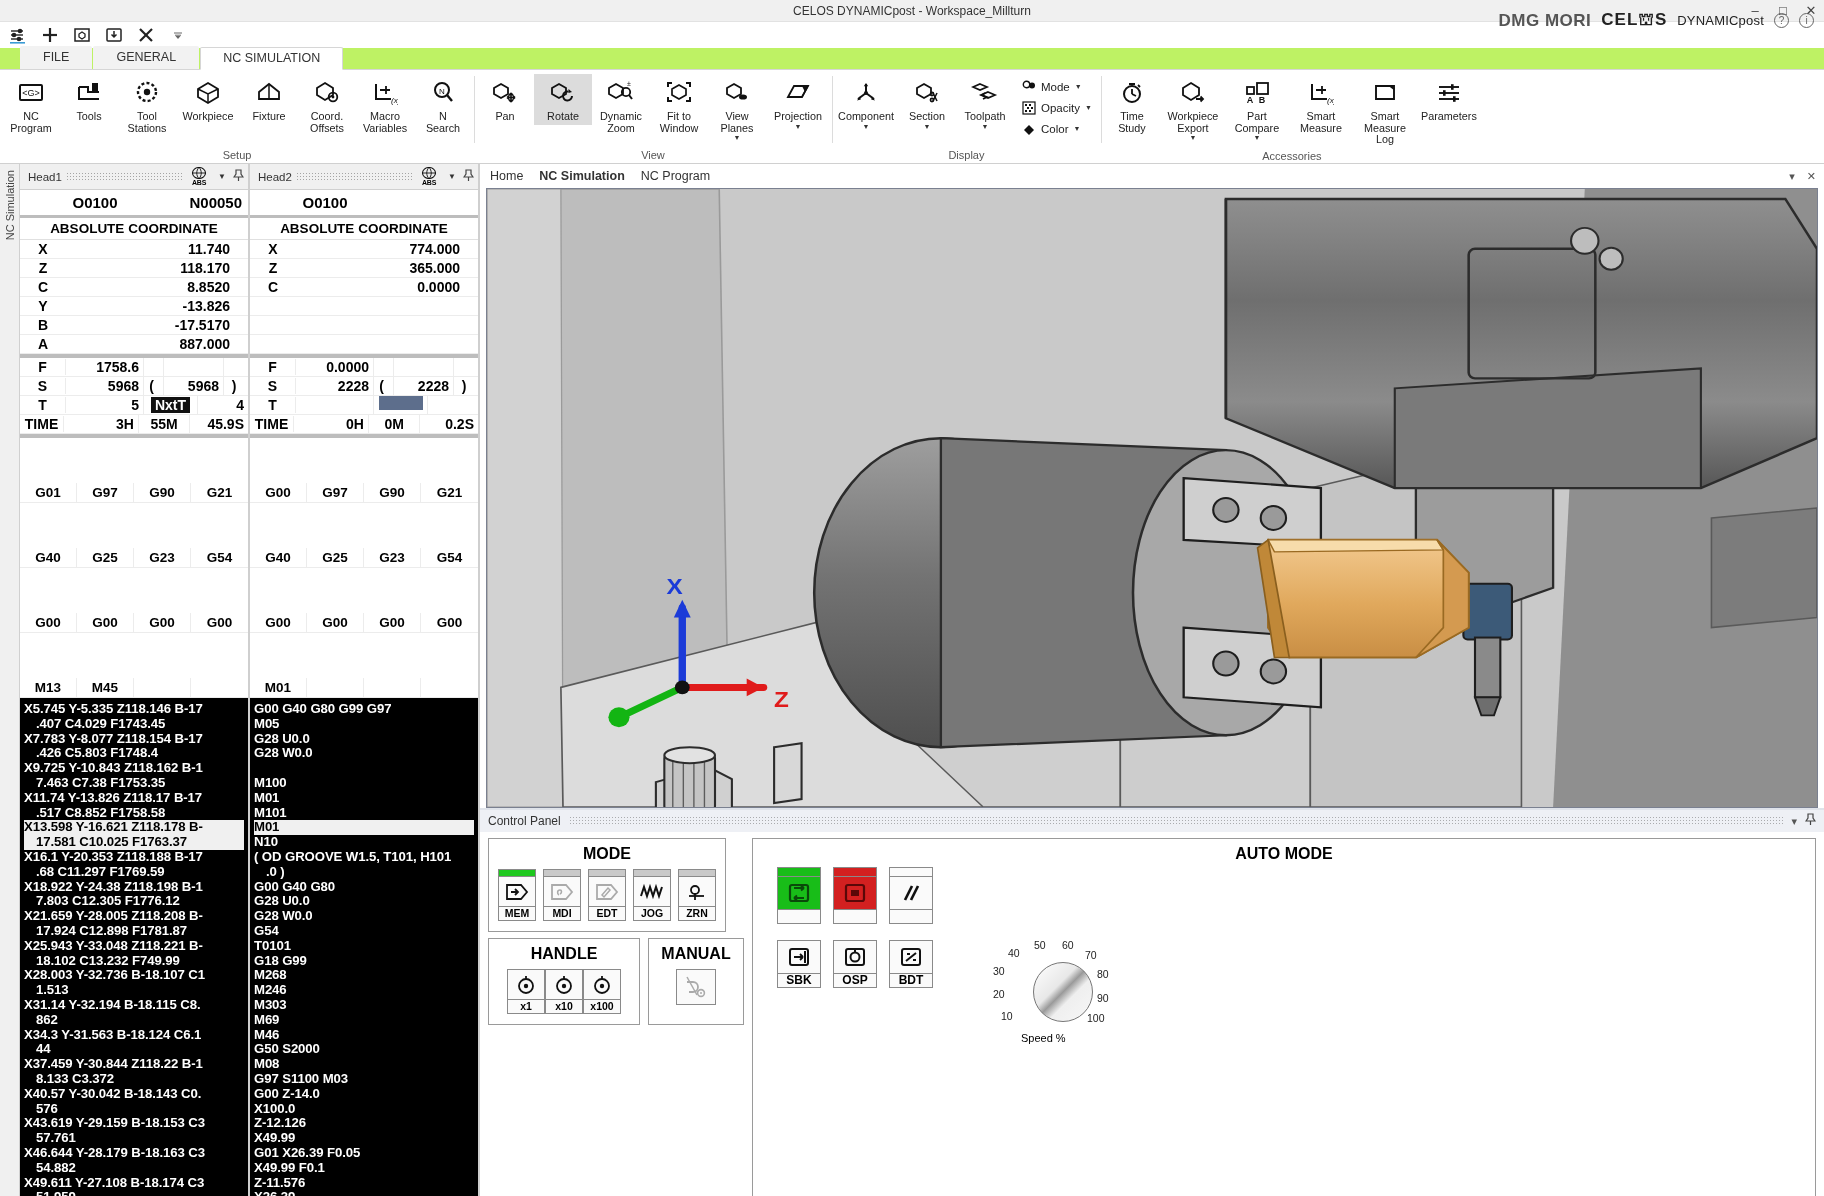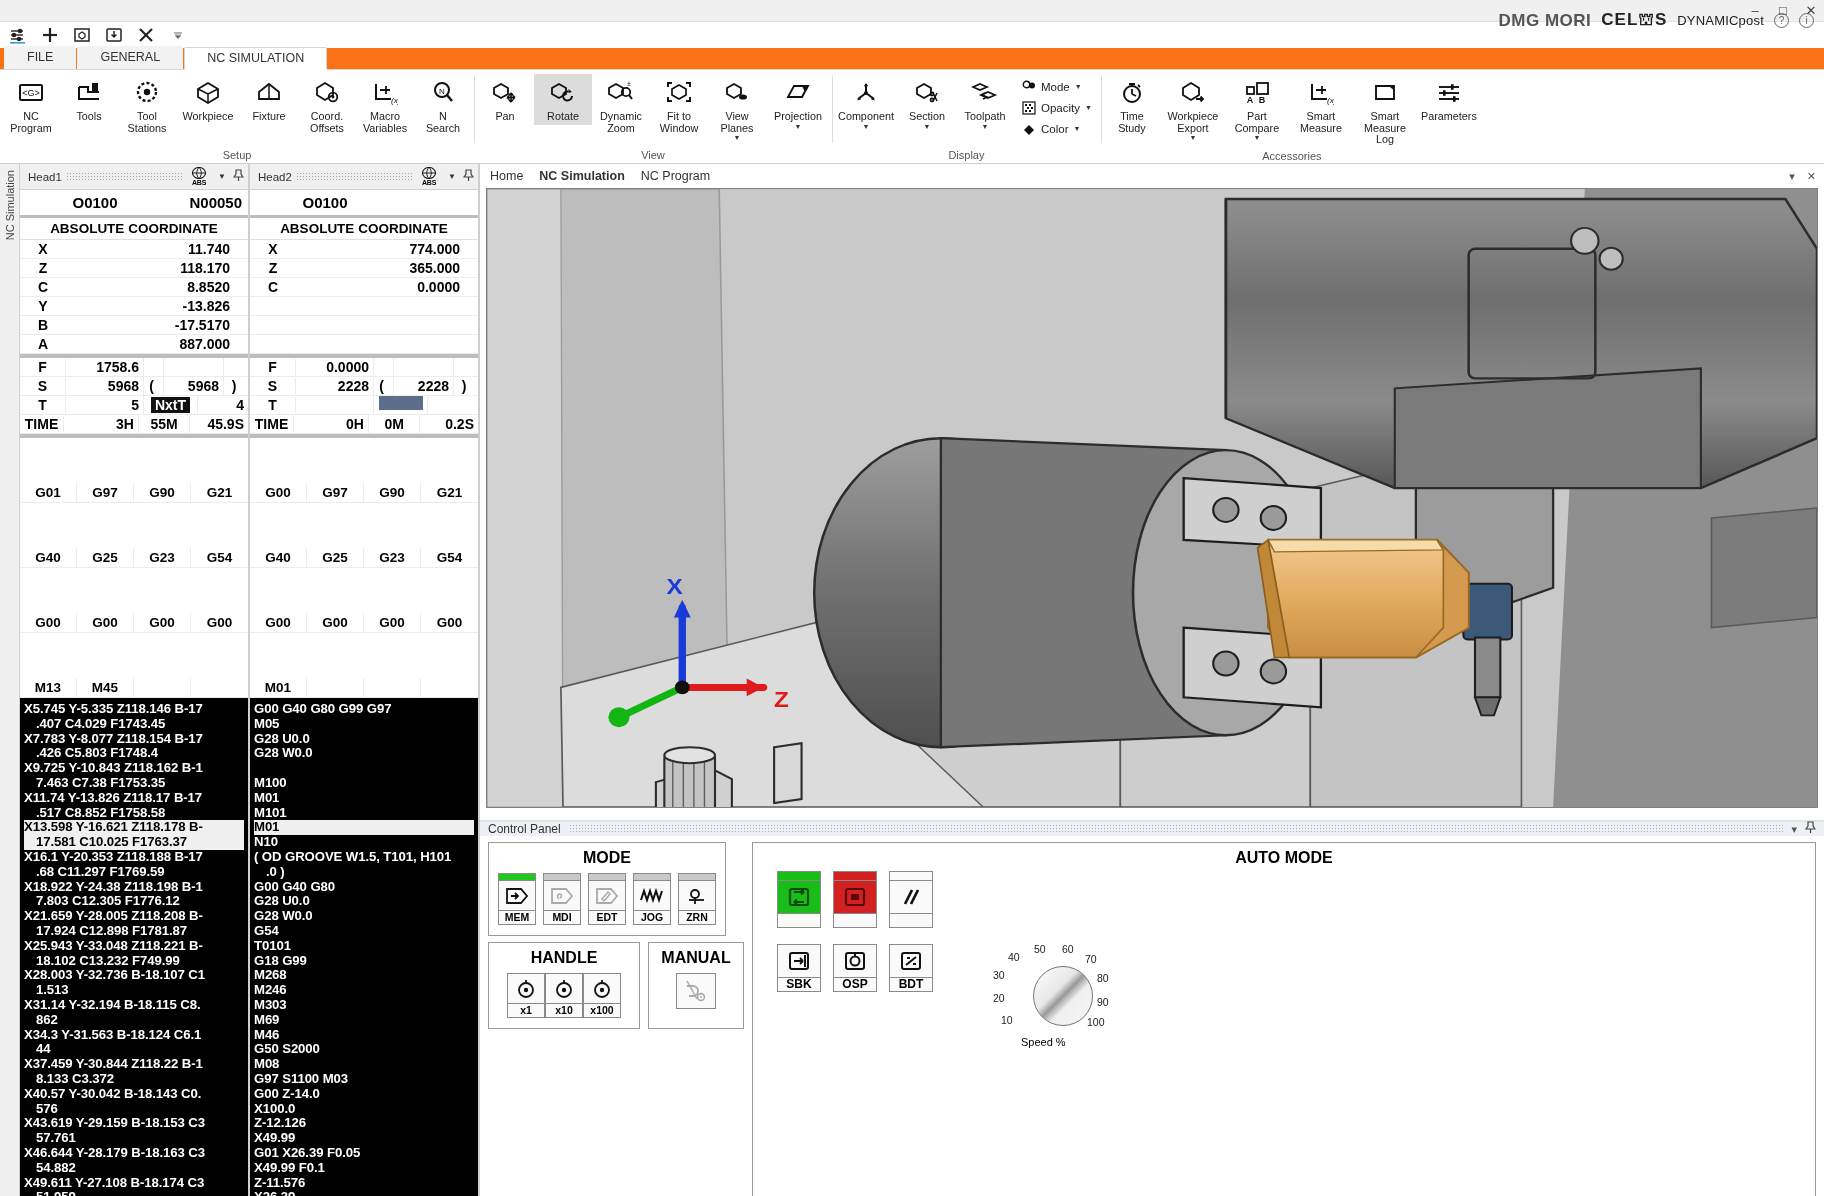--- a/index.html
+++ b/index.html
@@ -18,21 +18,21 @@
     position: absolute; left: 0; right: 0; text-align: center;
     font-size: 12px; color: #333;
   }
   .win-btns { position: absolute; right: 6px; display: flex; gap: 14px; z-index: 5; }
   .win-btn { font-size: 13px; color: #444; cursor: default; line-height: 1; width: 14px; text-align: center;}
   
   .qat { height: 26px; background: #fff; display: flex; align-items: center; padding-left: 8px; gap: 12px; }
   .qat-icon { width: 20px; height: 20px; display:flex; align-items:center; justify-content:center; }
   .qat-icon svg { display:block; }
   
-  .tabs { height: 22px; background: #f97316; display: flex; align-items: flex-end; padding-left: 4px; border-bottom: 1px solid #d6d6d6; position: relative; }
+  .tabs { height: 22px; background: #bef264; display: flex; align-items: flex-end; padding-left: 20px; border-bottom: 1px solid #d6d6d6; position: relative; }
   .tab {
     padding: 3px 22px 4px 22px; font-size: 12.5px; color: #333;
     border: 1px solid transparent; background: #f2f2f2; margin-right: 1px;
     border-top-left-radius: 2px; border-top-right-radius: 2px;
   }
   .tab.active { background: #fff; border-color: #d6d6d6; border-bottom-color: #fff; position: relative; top: 1px; }
   
   .ribbon { height: 94px; background: #fff; border-bottom: 1px solid #d0d0d0; display: flex; position: relative; }
   .rb-group { display: flex; flex-direction: column; align-items: center; position: relative; padding: 0 2px; }
   .rb-items { display: flex; align-items: flex-start; flex: 1; padding-top: 4px; }
@@ -113,21 +113,21 @@
   }
   .codeline { white-space: pre-wrap; padding-left: 0px; }
   .codeline.hl { background: #f0f0f0; color: #000; }
   .codeline.ind { text-indent: 12px; }
   
   .rightcol { flex: 1; display: flex; flex-direction: column; background: #fff; }
   .vp-tabs { height: 24px; display: flex; align-items: center; gap: 16px; padding: 0 10px; font-size: 12.5px; color: #333; position: relative;}
   .vp-tabs .vt.active { font-weight: bold; }
   .vp-tabs .right-ctrls { position: absolute; right: 8px; display: flex; gap: 12px; font-size: 11px; color: #555; }
   .viewport { flex: 0 0 620px; margin: 0 6px; border: 1px solid #7a8090; background: #b3b3b3; position: relative; overflow: hidden; }
-  .cp-header { height: 16px; display: flex; align-items: center; gap: 8px; padding: 0 8px; background: #eef0f5; border-top: 2px solid #dfe3ea; margin-top: 12px;}
+  .cp-header { height: 24px; display: flex; align-items: center; gap: 8px; padding: 0 8px; background: #eef0f5; border-top: 2px solid #dfe3ea;}
   .cp-title { font-size: 12px; color: #333; }
   .cp-dots { flex: 1; height: 10px; opacity: .5;
     background-image: radial-gradient(circle, #666 0.7px, transparent 0.8px); background-size: 3px 3px; }
   .cp-body { flex: 1; display: flex; padding: 6px 8px 0 8px; gap: 8px; background:#fff; }
   .cp-box { border: 1px solid #9a9a9a; background: #fff; }
   .cp-box-title { text-align: center; font-size: 16px; font-weight: bold; padding: 6px 0 4px; }
   .mode-box { width: 238px; display: flex; flex-direction: column; }
   .mode-btns { display: flex; justify-content: center; gap: 7px; padding: 2px 6px 10px; }
   .mbtn { width: 38px; }
   .mbtn .cap { height: 7px; background: #c9c9c9; border: 1px solid #8a8a8a; border-bottom: none; }
@@ -159,20 +159,21 @@
   .dial-wrap { position: relative; width: 180px; height: 110px; margin-left: 40px;}
   .dial { position: absolute; left: 46px; top: 22px; width: 60px; height: 60px; border-radius: 50%; background: #ededed; border: 1px solid #777;
      background-image: linear-gradient(135deg, #fff 0%, #e8e8e8 40%, #9a9a9a 50%, #efefef 62%, #f7f7f7 100%);}
   .dial-tick { position: absolute; font-size: 10.5px; color: #222; }
   .dial-cap { position: absolute; left: 34px; top: 92px; font-size: 11px; }
 </style>
 </head>
 <body>
 
 <div class="titlebar">
+  <div class="title-text">CELOS DYNAMICpost - Workspace_Millturn</div>
   <div class="win-btns">
     <div class="win-btn">–</div>
     <div class="win-btn">□</div>
     <div class="win-btn">✕</div>
   </div>
 </div>
 
 <div class="qat">
   <div class="qat-icon">
     <svg width="18" height="18" viewBox="0 0 18 18">

